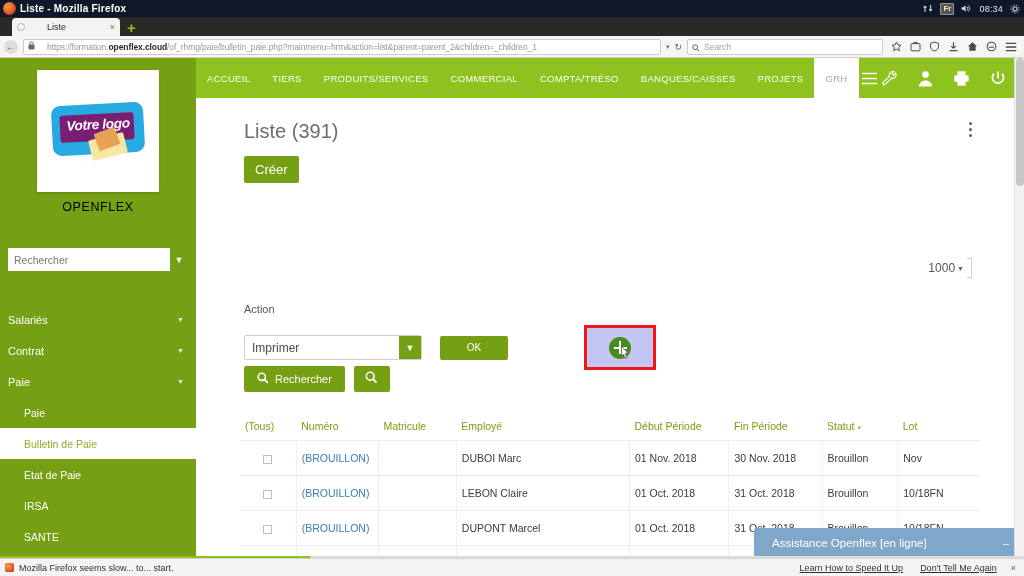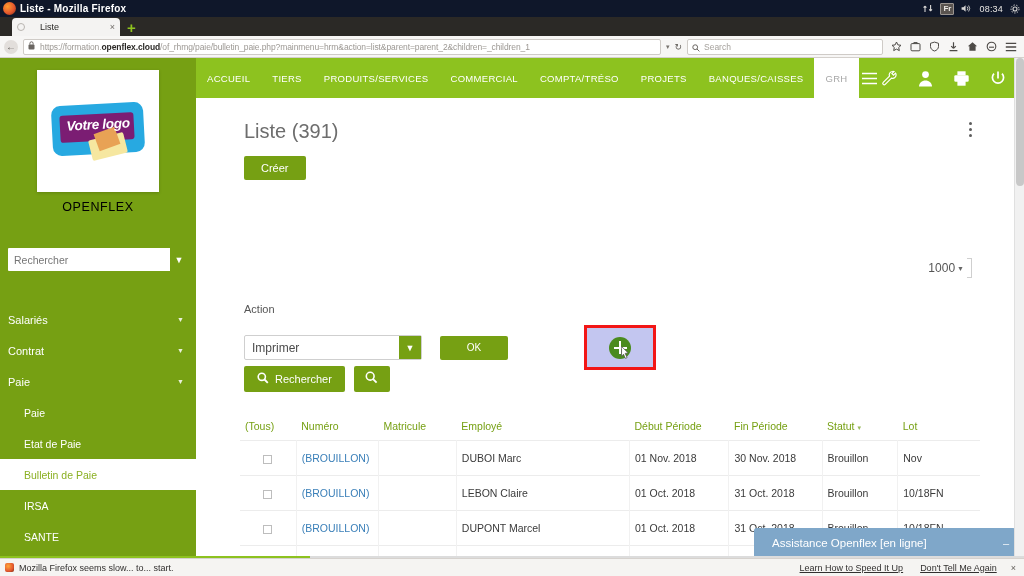--- a/index.html
+++ b/index.html
@@ -36,21 +36,21 @@
   .tray-clock { font-size: 9px; font-weight: normal; letter-spacing: .2px; }
 
   
   .ff-tabstrip {
     height: 19px; background: #2b2926; display: flex; align-items: flex-end;
     padding-left: 12px;
   }
   .ff-tab {
     width: 108px; height: 18px; background: #f4f3f2;
     border-radius: 4px 4px 0 0; display: flex; align-items: center;
-    padding: 0 5px; gap: 15px; position: relative;
+    padding: 0 5px; gap: 22px; position: relative;
   }
   .ff-tab-fav {
     width: 8px; height: 8px; border-radius: 50%;
     border: 1.2px solid #b9b5b1; flex: none;
   }
   .ff-tab-title {
     font-size: 9px; color: #2b2926; flex: 1; overflow: hidden;
     white-space: nowrap; text-overflow: ellipsis;
   }
   .ff-tab-close { font-size: 9px; color: #6f6b67; line-height: 1; }
@@ -65,21 +65,21 @@
     display: flex; align-items: center; padding: 0 4px; gap: 5px;
   }
   .ff-back {
     width: 14px; height: 14px; border-radius: 50%; background: #e2dedb;
     display: flex; align-items: center; justify-content: center;
     color: #5f5b57; font-size: 10px; flex: none;
   }
   .ff-urlbar {
     flex: 1; height: 16px; background: #ffffff; border: 1px solid #cfcbc7;
     border-radius: 2px; display: flex; align-items: center;
-    padding: 0 4px; gap: 5px; overflow: hidden; min-width: 0;
+    padding: 0 4px; gap: 12px; overflow: hidden; min-width: 0;
   }
   .ff-lock { font-size: 8px; color: #6a6662; }
   .url-text {
     font-size: 8.5px; white-space: nowrap; overflow: hidden;
     text-overflow: ellipsis; color: #9c9893; letter-spacing: -.1px;
   }
   .url-text b { color: #2b2926; }
   .url-text .proto { color: #9c9893; }
   .ff-dropmarker { font-size: 7px; color: #77736f; }
   .ff-reload { font-size: 9px; color: #5f5b57; }
@@ -192,21 +192,21 @@
     font-size: 20px; color: #6d6d6d; font-weight: normal;
   }
   .kebab {
     position: absolute; right: 52px; top: 24px;
     display: flex; flex-direction: column; gap: 3px; align-items: center;
   }
   .kebab i { width: 3px; height: 3px; background: #5d5d5d; border-radius: 50%; display: block; }
   .btn-row { position: absolute; left: 48px; top: 58px; display: flex; gap: 6px; }
   .btn-green {
     background: #76a013; color: #ffffff; border: 0; border-radius: 2px;
-    font-size: 11px; padding: 6px 17px; cursor: pointer;
+    font-size: 13px; padding: 6px 11px; cursor: pointer;
     font-family: "Liberation Sans", sans-serif;
   }
   .limit-select {
     position: absolute; right: 52px; top: 160px;
     display: flex; align-items: center; gap: 2px;
     font-size: 12px; color: #555555;
   }
   .limit-select .caret { font-size: 7px; color: #666; }
   .limit-select .rbracket {
     display: inline-block; width: 5px; height: 20px;
@@ -469,25 +469,25 @@
         <span>Contrat</span>
         <span class="caret">▼</span>
       </div>
       <div class="side-item">
         <span>Paie</span>
         <span class="caret">▼</span>
       </div>
       <div class="side-sub">
         <span>Paie</span>
       </div>
+      <div class="side-sub active">
+        <span>Bulletin de Paie</span>
+      </div>
       <div class="side-sub">
         <span>Etat de Paie</span>
-      </div>
-      <div class="side-sub active">
-        <span>Bulletin de Paie</span>
       </div>
       <div class="side-sub">
         <span>IRSA</span>
       </div>
       <div class="side-sub">
         <span>SANTE</span>
       </div>
     </nav>
   </aside>
 
@@ -501,24 +501,24 @@
     <div class="nav-item">
         <span>PRODUITS/SERVICES</span>
       </div>
     <div class="nav-item">
         <span>COMMERCIAL</span>
       </div>
     <div class="nav-item">
         <span>COMPTA/TRÉSO</span>
       </div>
     <div class="nav-item">
+        <span>BANQUES/CAISSES</span>
+      </div>
+    <div class="nav-item">
         <span>PROJETS</span>
-      </div>
-    <div class="nav-item">
-        <span>BANQUES/CAISSES</span>
       </div>
     <div class="nav-item active">
         <span>GRH</span>
       </div>
     <div class="nav-burger">
       <svg width="17" height="13" viewBox="0 0 17 13">
           <path d="M1 1.5h15M1 6.5h15M1 11.5h15" stroke="#ffffff" stroke-width="1.7"></path>
         </svg>
     </div>
     <div class="nav-right">

